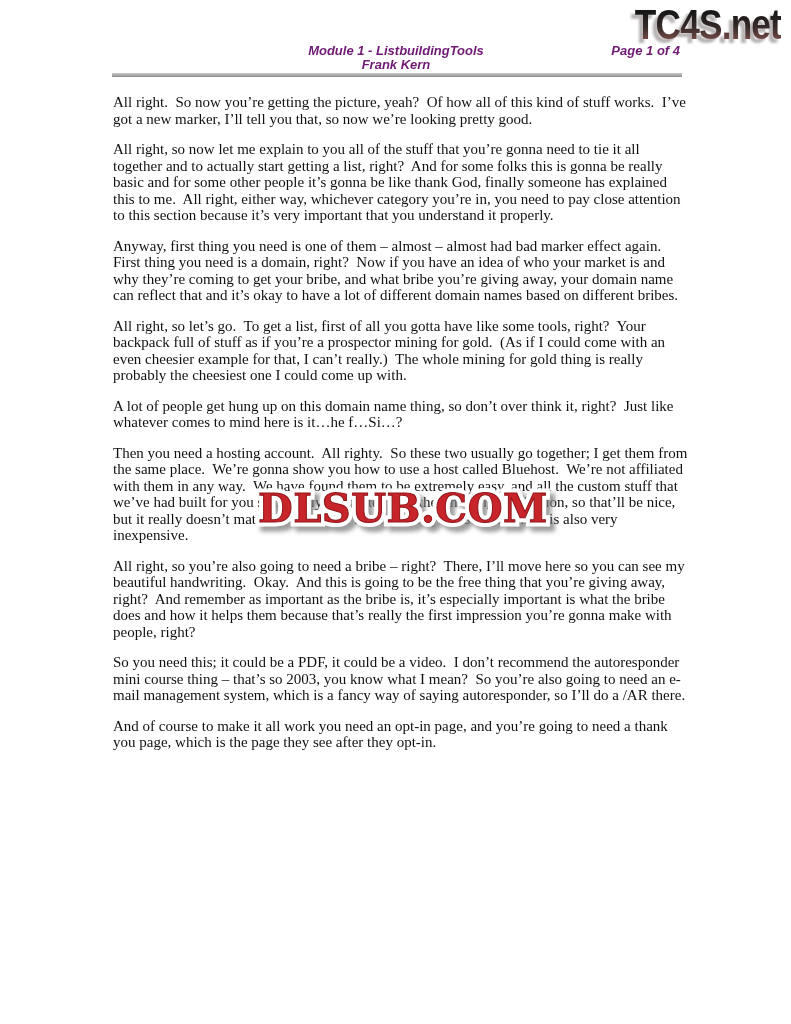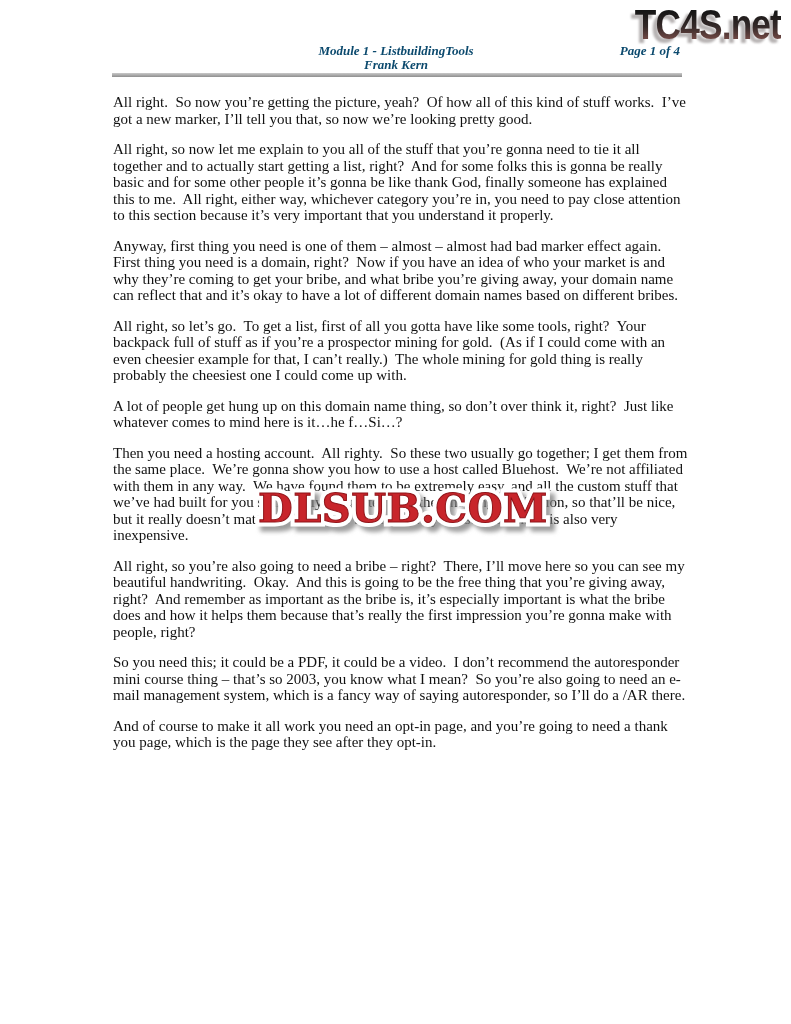--- a/index.html
+++ b/index.html
@@ -20,22 +20,22 @@
   .tc4s-ghost { position:absolute; left:-5px; top:4px; color:#b7b3b3; filter:blur(1px); }
   .tc4s-fill {
     position:relative;
     background:linear-gradient(#161616 22%, #352a29 55%, #8a5550 92%);
     -webkit-background-clip:text; background-clip:text; color:transparent;
   }
 
   
   .doc-header {
     position:absolute; left:112px; right:111px; top:44px;
-    font-family:Liberation Serif, serif; font-weight:bold; font-style:italic;
-    font-size:13px; line-height:14px; color:#0c4a6e;
+    font-family:Liberation Sans, sans-serif; font-weight:bold; font-style:italic;
+    font-size:13px; line-height:14px; color:#701a75;
   }
   .header-center { text-align:center; }
   .header-page { position:absolute; right:0; top:0; }
   .header-rule {
     position:absolute; left:112px; right:109px; top:73px; height:4px;
     background:linear-gradient(#c9c9c9, #8e8e8e);
   }
 
   
   .doc-body {

